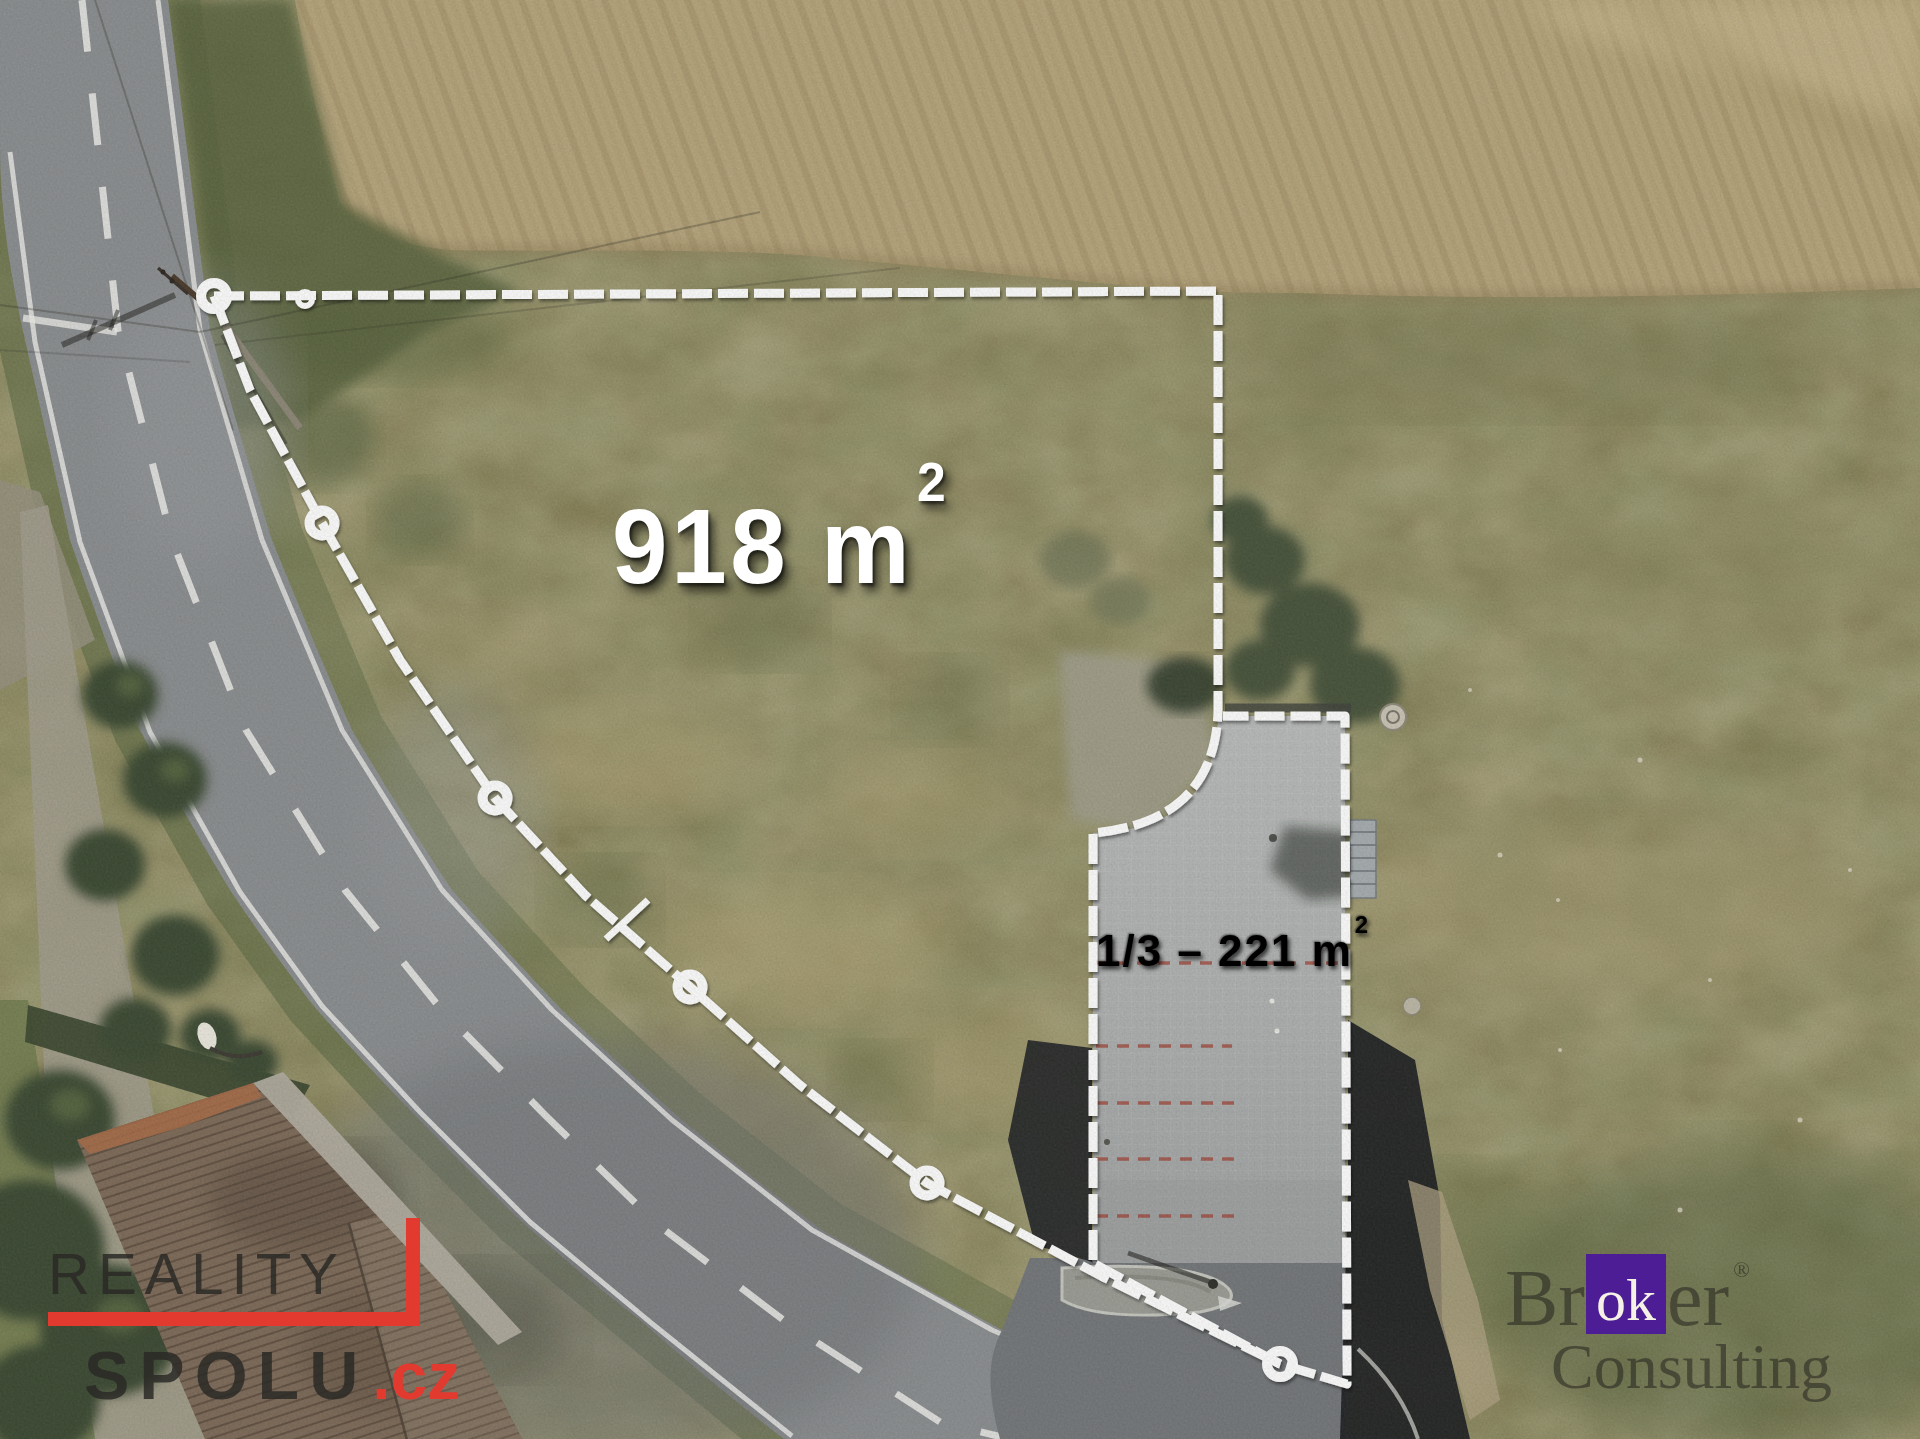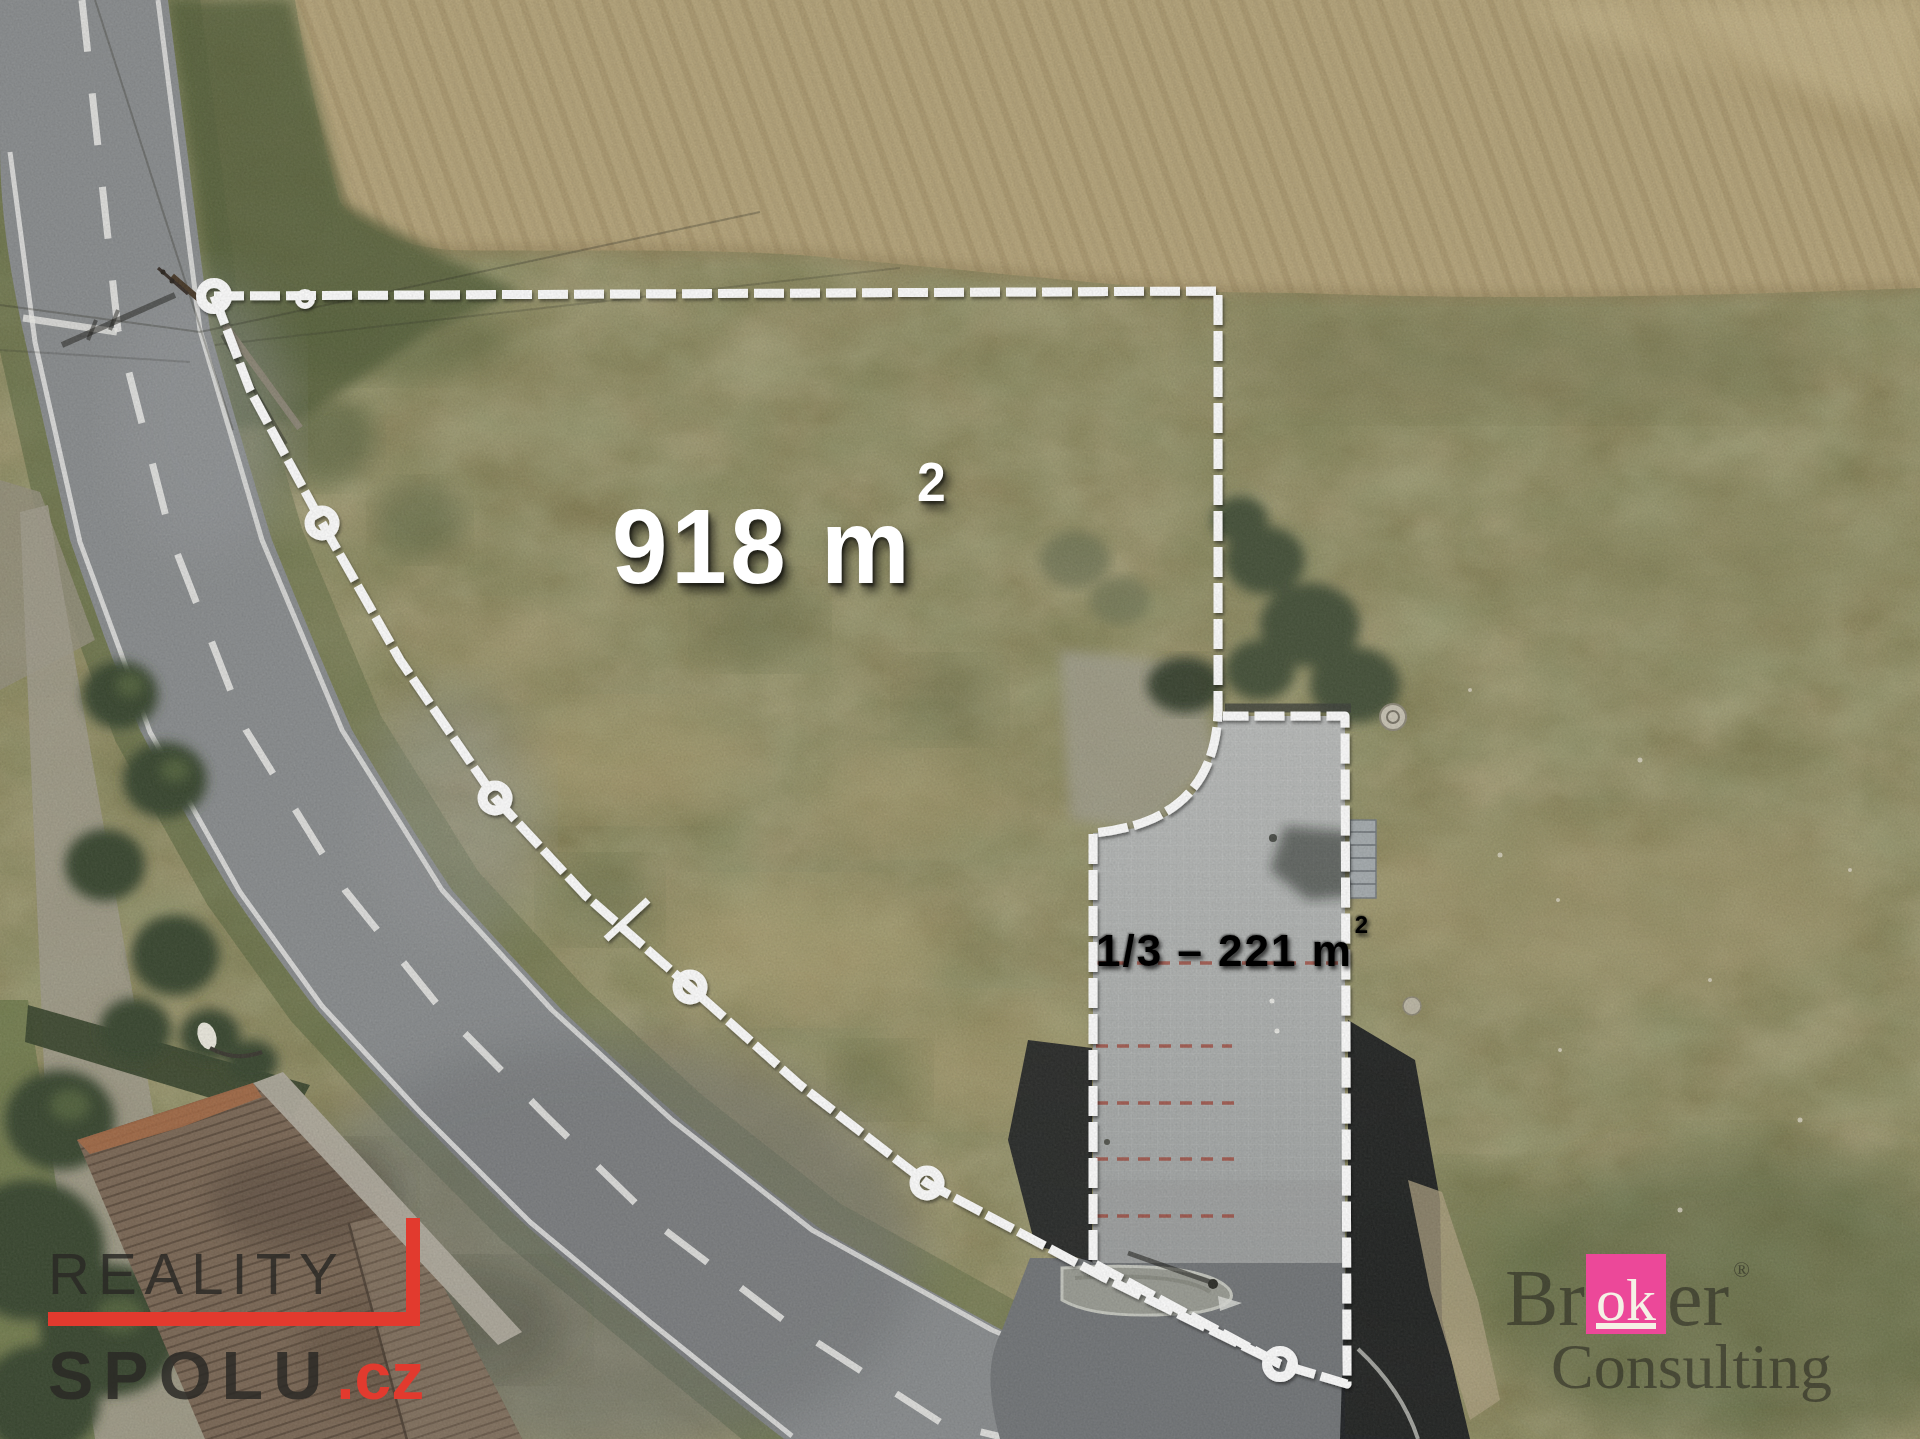--- a/index.html
+++ b/index.html
@@ -16,21 +16,21 @@
   #area-sub{left:1096px;top:926px;font-weight:bold;font-size:44px;letter-spacing:2px;
             color:#000000;text-shadow:2px 3px 4px rgba(0,0,0,.75),-1px -1px 2px rgba(0,0,0,.45);}
   #area-sub sup{font-size:24px;position:relative;top:-17px;margin-left:2px;}
   
   #wm-left{left:48px;top:1240px;width:460px;height:190px;}
   #wm-left .r1{position:absolute;left:0;top:0;font-weight:400;font-size:58px;letter-spacing:8px;
                color:rgba(42,40,37,.84);}
   #wm-left .bar-h{position:absolute;left:0;top:72px;width:372px;height:14px;}
   #wm-left .bar-v{position:absolute;left:358px;top:-22px;width:14px;height:108px;}
   #wm-left .r2{position:absolute;left:0;top:96px;display:flex;align-items:baseline;}
-  #wm-left .spolu{font-weight:800;font-size:68px;letter-spacing:10px;color:rgba(42,40,37,.84);}
+  #wm-left .spolu{font-weight:800;font-size:68px;letter-spacing:10px;color:rgba(42,40,37,.84);margin-left:36px;}
   #wm-left .cz{font-weight:800;font-size:66px;margin-left:4px;}
   
   #wm-right{left:1495px;top:1248px;width:440px;height:170px;font-family:"Liberation Serif",serif;}
   #wm-right .bc-row1{position:absolute;left:10px;top:6px;display:flex;align-items:flex-end;
                      color:rgba(28,26,23,.5);font-size:80px;line-height:.9;}
   #wm-right .okbox{width:80px;height:76px;display:flex;align-items:flex-end;justify-content:center;
                    color:#f5f1e6;font-size:60px;line-height:1;padding-bottom:4px;margin:0 1px 0 1px;}
   #wm-right .reg{font-size:22px;align-self:flex-start;margin-left:4px;margin-top:6px;}
   #wm-right .bc-row2{position:absolute;left:56px;top:82px;font-size:64px;color:rgba(28,26,23,.5);}
 </style>
@@ -335,20 +335,20 @@
     <div class="bar-v" style="background: rgb(226, 58, 46);"></div>
     <div class="r2">
       <span class="spolu">SPOLU</span>
       <span class="cz" style="color: rgb(226, 58, 46);">.cz</span>
     </div>
   </div>
 
   <div id="wm-right" class="overlay">
     <div class="bc-row1">
       <span>Br</span>
-      <span class="okbox" style="background: #ec4899; text-decoration: underline;">ok</span>
+      <span class="okbox" style="background: #4c1d95;">ok</span>
       <span>er</span>
       <span class="reg">®</span>
     </div>
     <div class="bc-row2">Consulting</div>
   </div>
 
 </div>
 
 </body></html>

